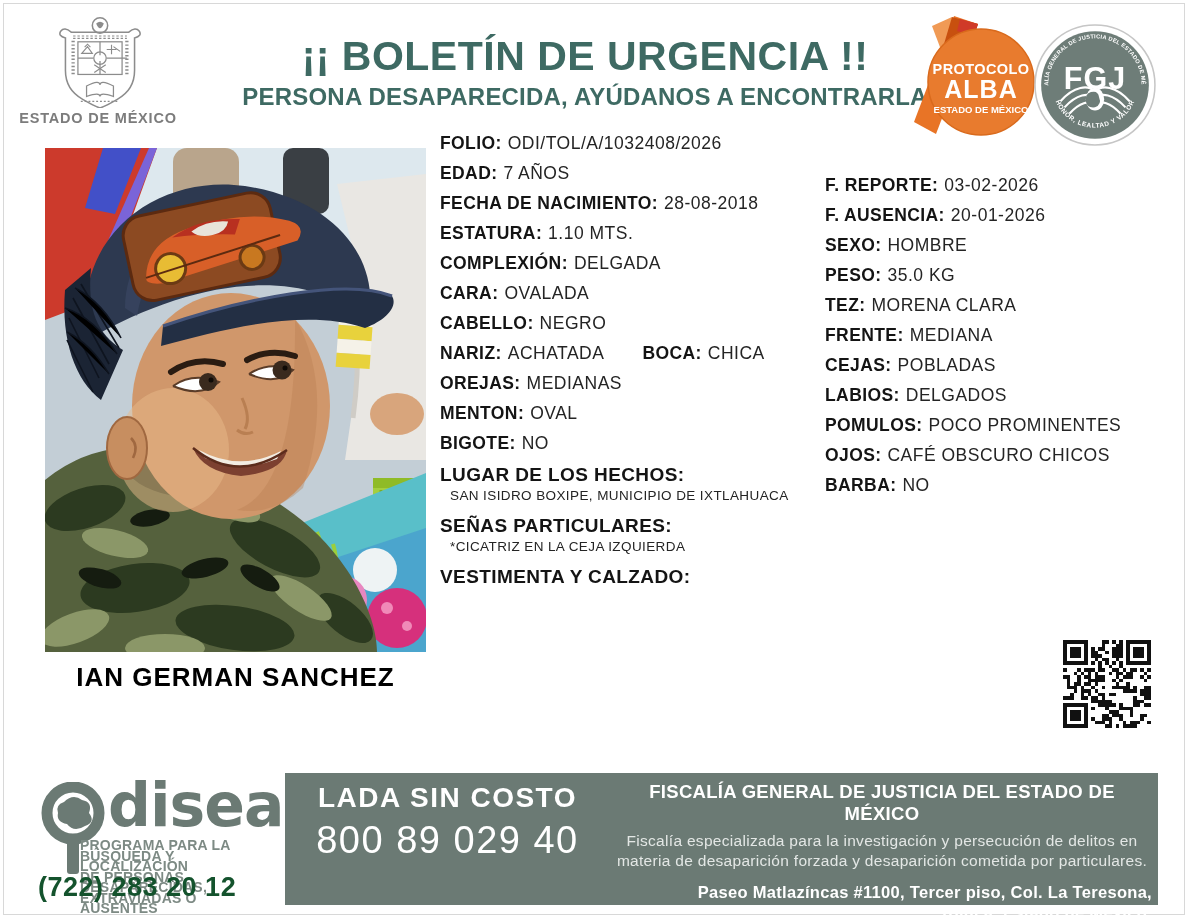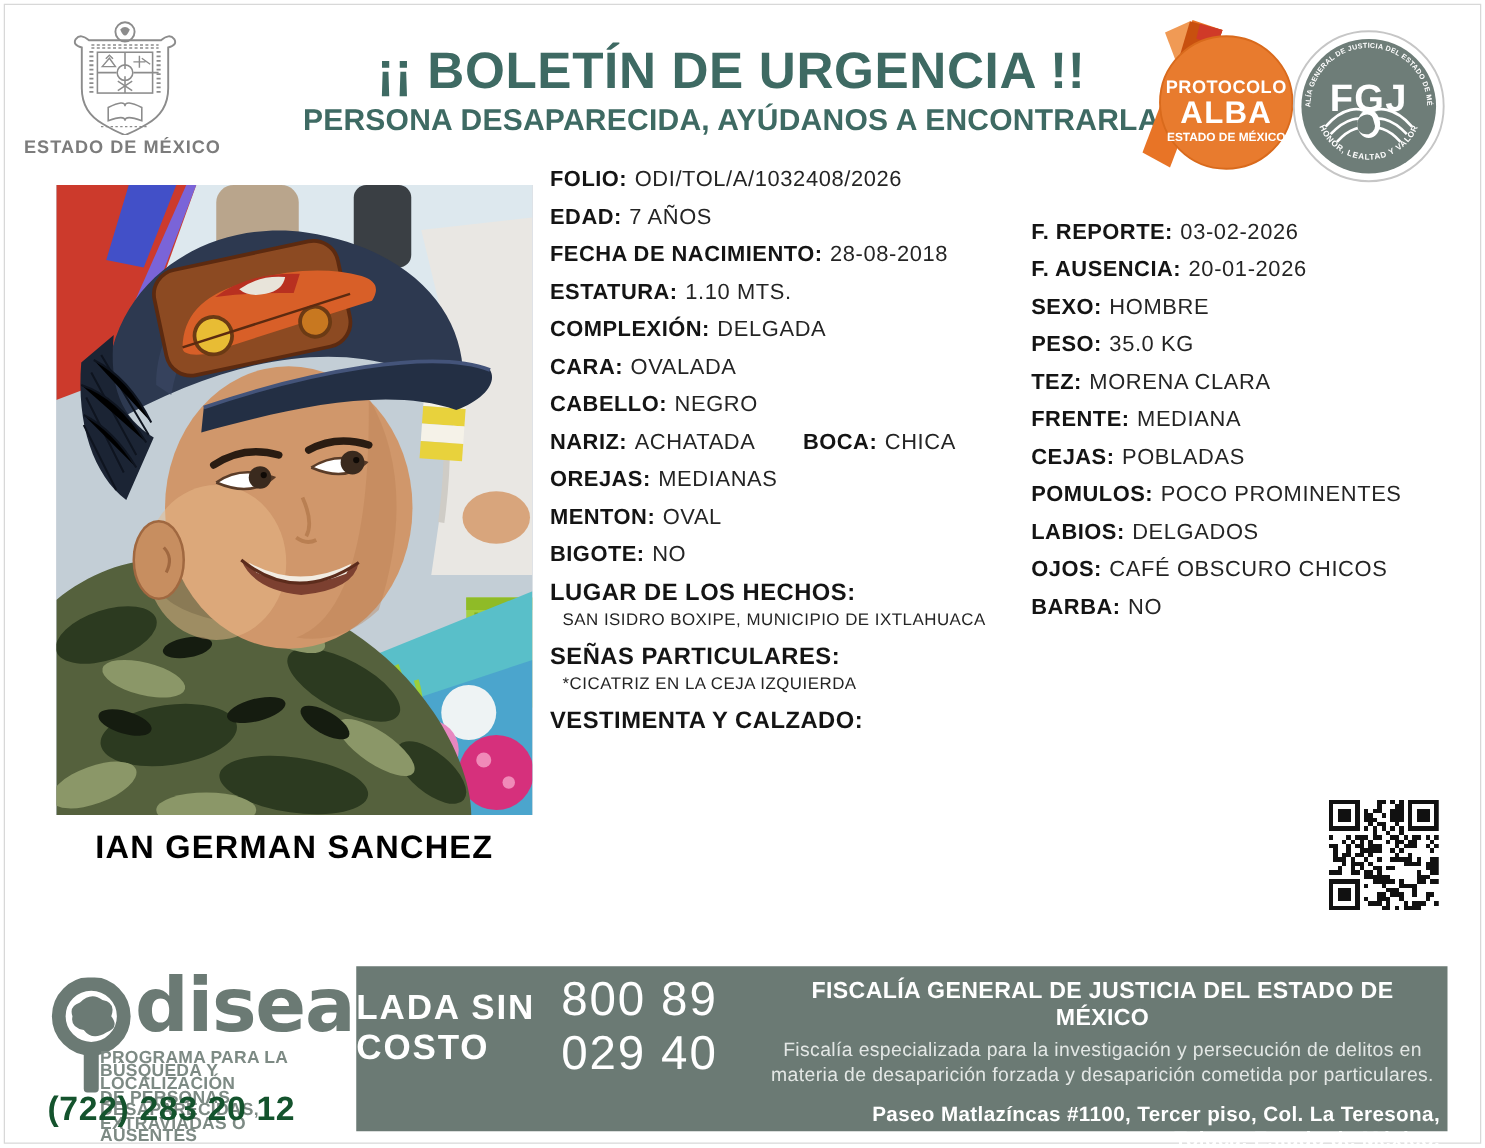--- a/index.html
+++ b/index.html
@@ -41,21 +41,21 @@
   .band{position:absolute;left:285px;top:773px;width:873px;height:132px;background:#6b7a74;}
   .odisea{position:absolute;left:36px;top:778px;width:250px;height:134px;}
   .od-mag{position:absolute;left:2px;top:4px;width:74px;height:94px;}
   .od-brand{position:absolute;left:72px;top:-8px;font-size:60px;font-weight:800;color:#6b7a74;
     letter-spacing:-1px;font-family:"DejaVu Sans",sans-serif;}
   .od-program{position:absolute;left:44px;top:62px;width:206px;font-size:14px;line-height:10.5px;
     color:#7d8a84;font-weight:700;letter-spacing:.2px;}
   .od-phone{position:absolute;left:2px;top:94px;width:248px;font-size:27px;font-weight:800;
     letter-spacing:.5px;color:#14532d;}
   .lada{position:absolute;left:285px;top:773px;width:325px;height:98px;display:flex;
-    flex-direction:row;align-items:center;justify-content:center;color:#fff;gap:5px;}
+    flex-direction:column;align-items:center;justify-content:center;color:#fff;gap:5px;}
   .lada-label{font-size:28px;font-weight:800;letter-spacing:1.5px;}
   .lada-number{font-size:38px;font-weight:400;letter-spacing:1.5px;}
   .fiscalia{position:absolute;left:612px;top:781px;width:540px;color:#fff;}
   .fis-title{text-align:center;font-size:18.5px;font-weight:800;letter-spacing:.3px;}
   .fis-desc{text-align:center;font-size:15.5px;line-height:19.5px;color:#e3e7e5;margin-top:6px;
     letter-spacing:.3px;}
   .fis-addr{text-align:right;font-size:16.5px;font-weight:800;line-height:20px;margin-top:12px;
     letter-spacing:.3px;}
 </style>
 </head>
@@ -310,26 +310,26 @@
       </div>
       <div class="frow">
         <span class="flabel">FRENTE:</span>
         <span class="fvalue">MEDIANA</span>
       </div>
       <div class="frow">
         <span class="flabel">CEJAS:</span>
         <span class="fvalue">POBLADAS</span>
       </div>
       <div class="frow">
+        <span class="flabel">LABIOS:</span>
+        <span class="fvalue">DELGADOS</span>
+      </div>
+      <div class="frow">
         <span class="flabel">POMULOS:</span>
         <span class="fvalue">POCO PROMINENTES</span>
-      </div>
-      <div class="frow">
-        <span class="flabel">LABIOS:</span>
-        <span class="fvalue">DELGADOS</span>
       </div>
       <div class="frow">
         <span class="flabel">OJOS:</span>
         <span class="fvalue">CAFÉ OBSCURO CHICOS</span>
       </div>
       <div class="frow">
         <span class="flabel">BARBA:</span>
         <span class="fvalue">NO</span>
       </div>
     </div>

